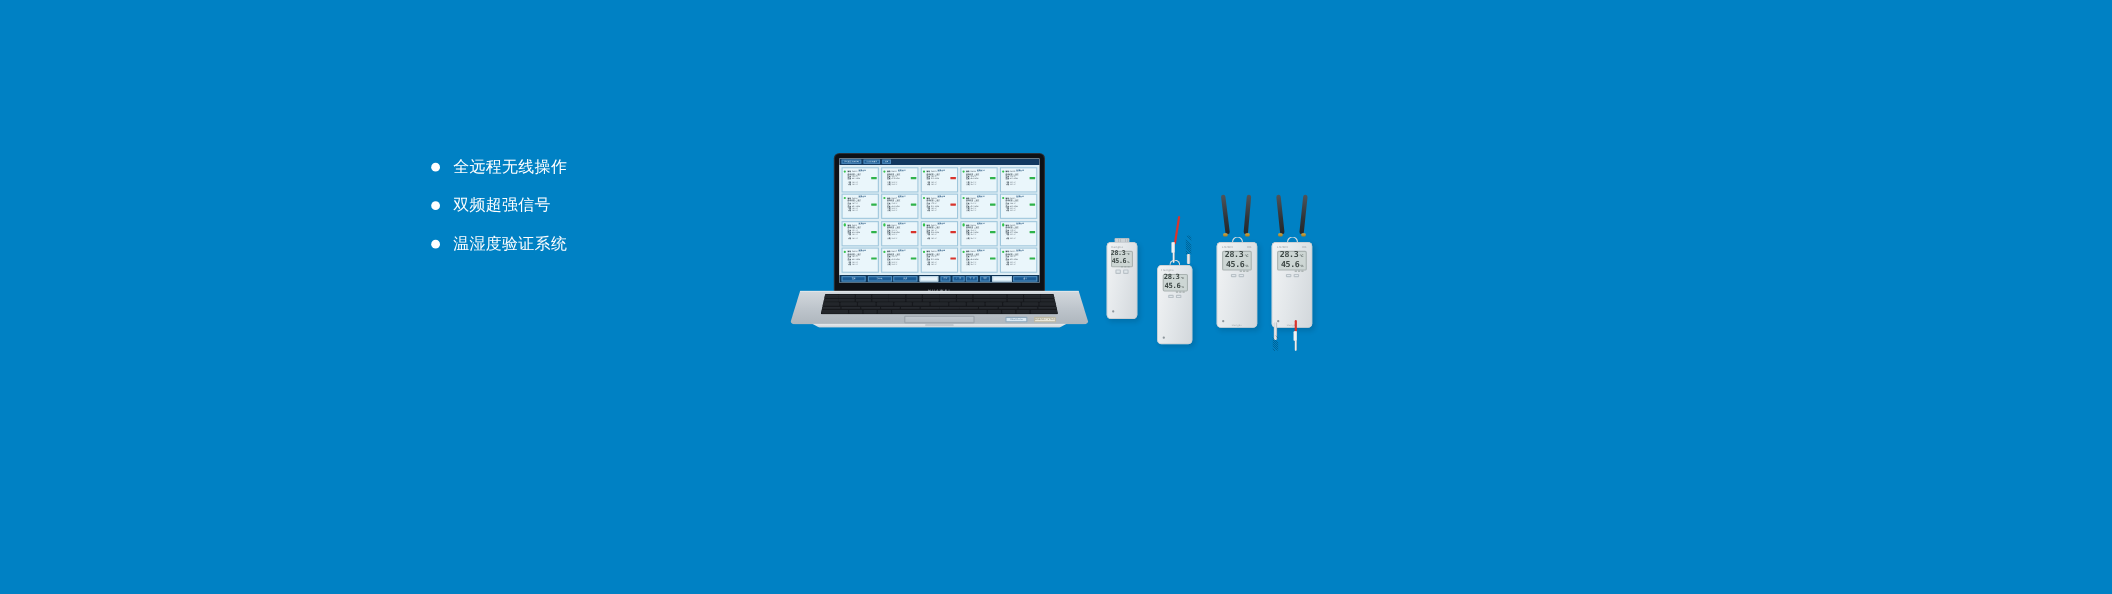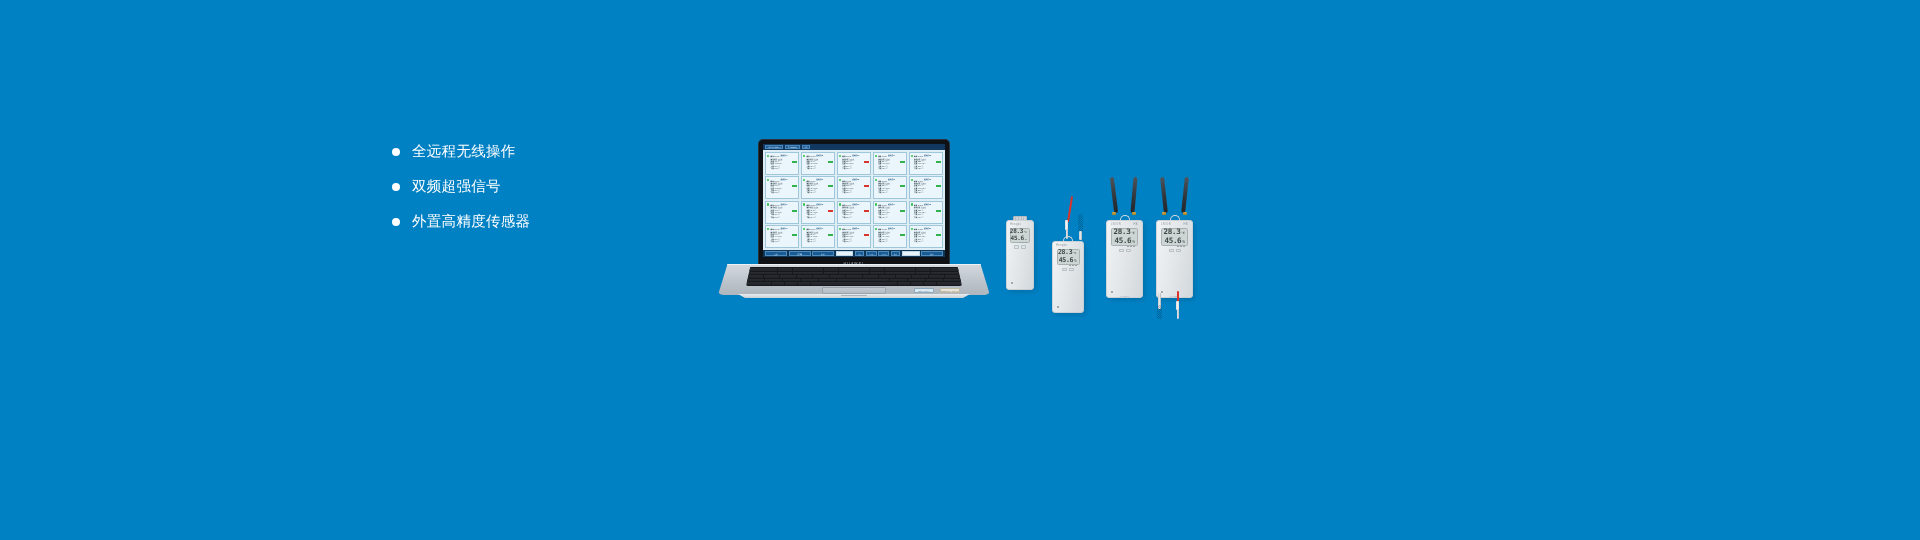--- a/index.html
+++ b/index.html
@@ -253,21 +253,21 @@
       <li>
         <span class="dot"></span>
         <span>全远程无线操作</span>
       </li>
       <li>
         <span class="dot"></span>
         <span>双频超强信号</span>
       </li>
       <li>
         <span class="dot"></span>
-        <span>外置高精度传感器</span>
+        <span>温湿度验证系统</span>
       </li>
     </ul>
   </div>
 
   <div class="laptop">
 
     <div class="lid">
       <div class="screen">
 
         <div class="scr-topbar">

